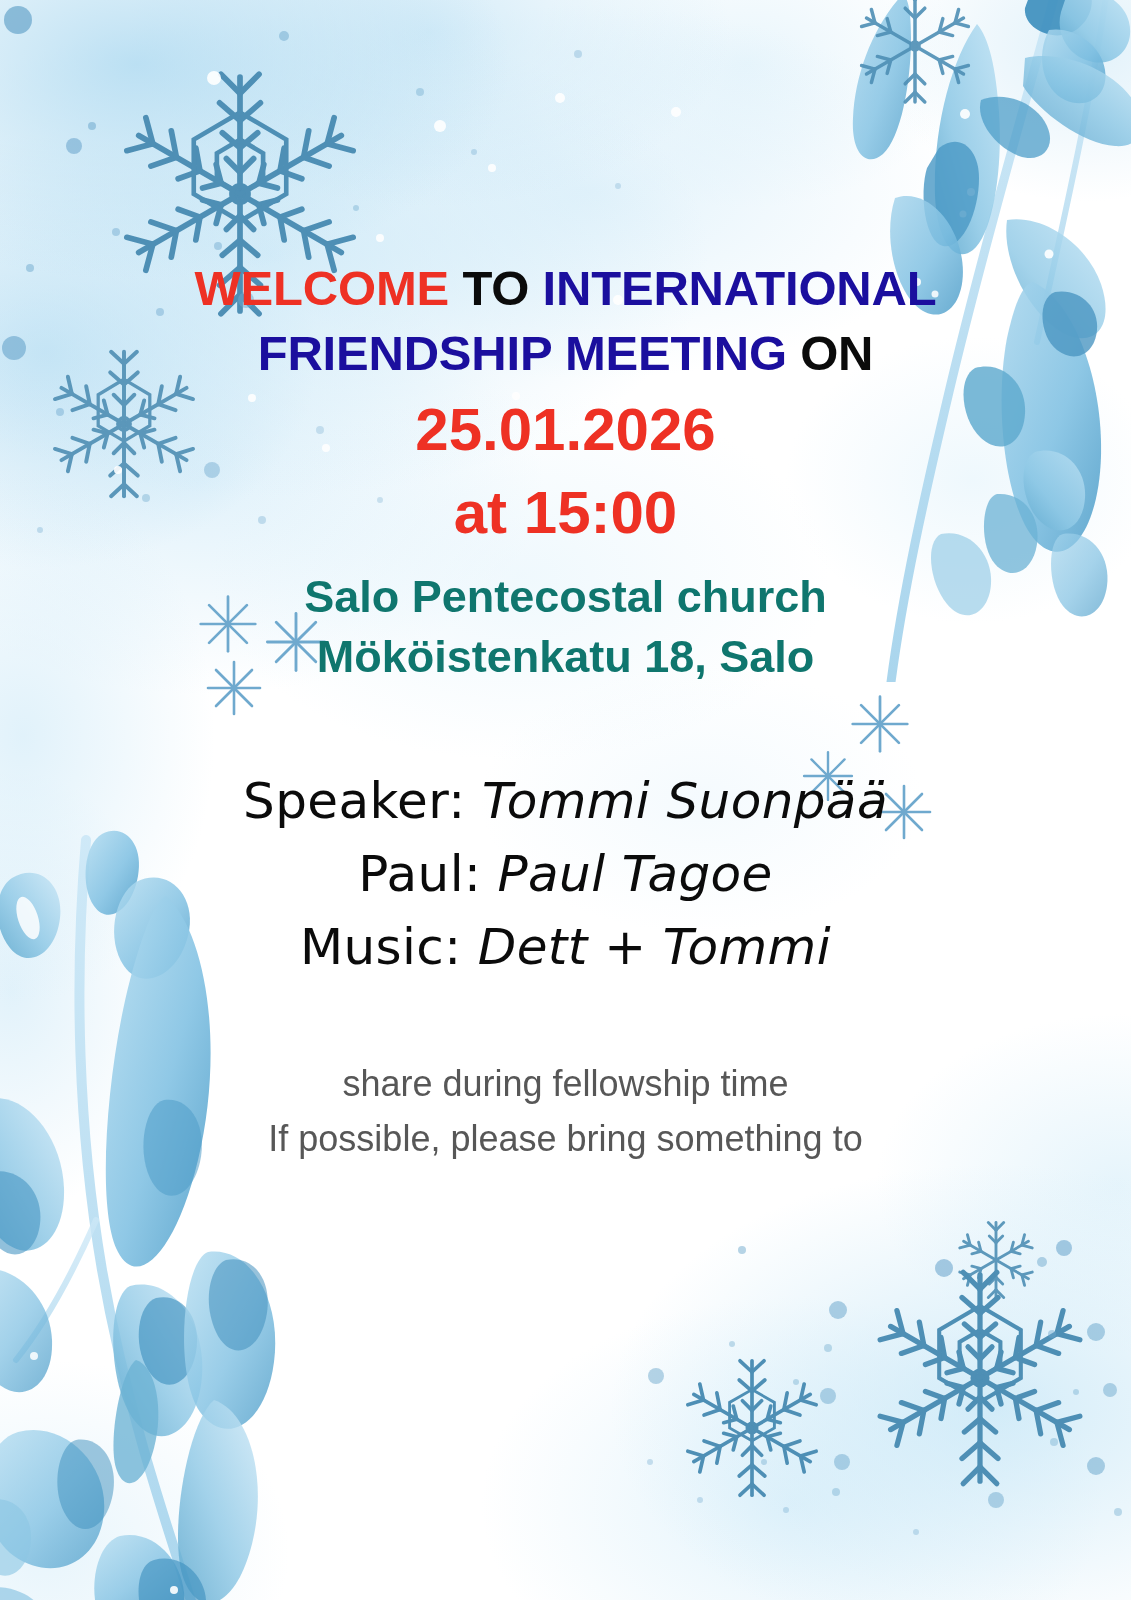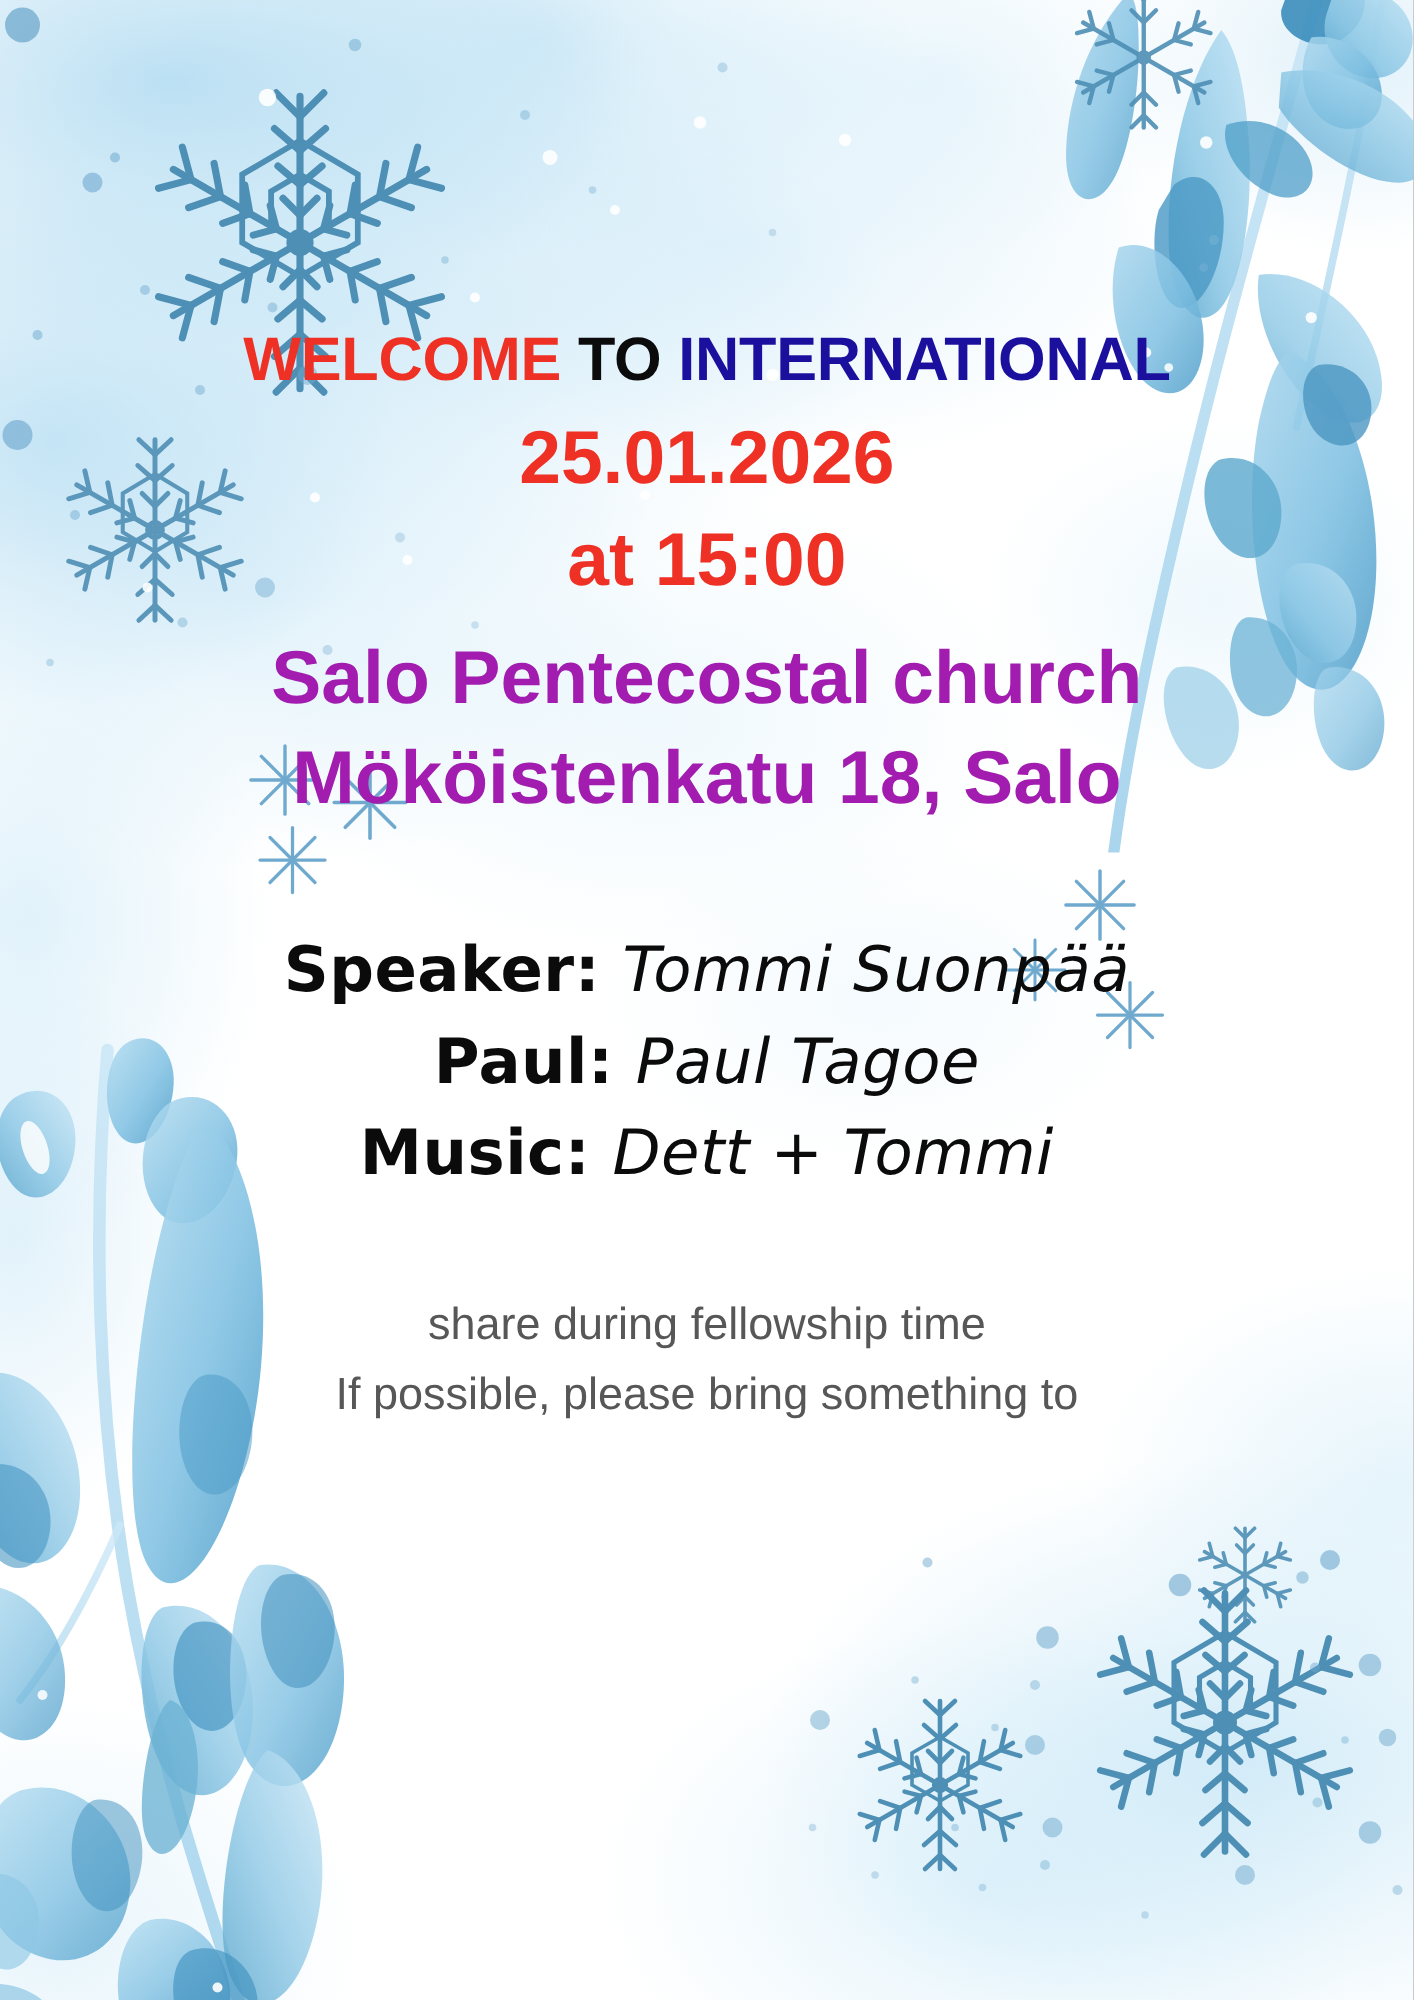--- a/index.html
+++ b/index.html
@@ -84,37 +84,37 @@
     color:#EE3124;
     font-size:60px;
     line-height:1.38;
     margin-top:4px;
   }
   .dt-line{ display:block; }
 
   .venue{
     font-family:"Liberation Sans", sans-serif;
     font-weight:bold;
-    color:#a21caf;
-    font-size:60px;
+    color:#0f766e;
+    font-size:45px;
     line-height:1.33;
     margin-top:12px;
   }
   .v-line{ display:block; }
 
   .people{
     margin-top:78px;
     font-family:"DejaVu Sans", sans-serif;
     color:#0b0b0b;
     font-size:50px;
     line-height:1.46;
     letter-spacing:0.4px;
   }
   .p-line{ display:block; }
-  .p-line .role{ font-weight:bold; }
+  .p-line .role{ font-weight:normal; }
   .p-line .who{ font-weight:normal;font-style:italic; }
 
   .note{
     margin-top:72px;
     font-family:"Liberation Sans", sans-serif;
     color:#575757;
     font-size:36px;
     line-height:1.55;
     font-weight:normal;
   }
@@ -489,20 +489,23 @@
       <circle cx="516" cy="396" r="4"></circle>
     </g>
   </svg>
 
   <div id="content">
 
     <div class="headline" style="margin-top:256px;">
       <span class="hl-line">
         <span class="c-red">WELCOME</span><span class="c-black"> TO </span><span class="c-blue">INTERNATIONAL</span>
       </span>
+      <span class="hl-line">
+        <span class="c-blue">FRIENDSHIP MEETING</span><span class="c-black"> ON</span>
+      </span>
     </div>
 
     <div class="datetime">
       <span class="dt-line">25.01.2026</span>
       <span class="dt-line">at 15:00</span>
     </div>
 
     <div class="venue">
       <span class="v-line">Salo Pentecostal church</span>
       <span class="v-line">Mököistenkatu 18, Salo</span>

